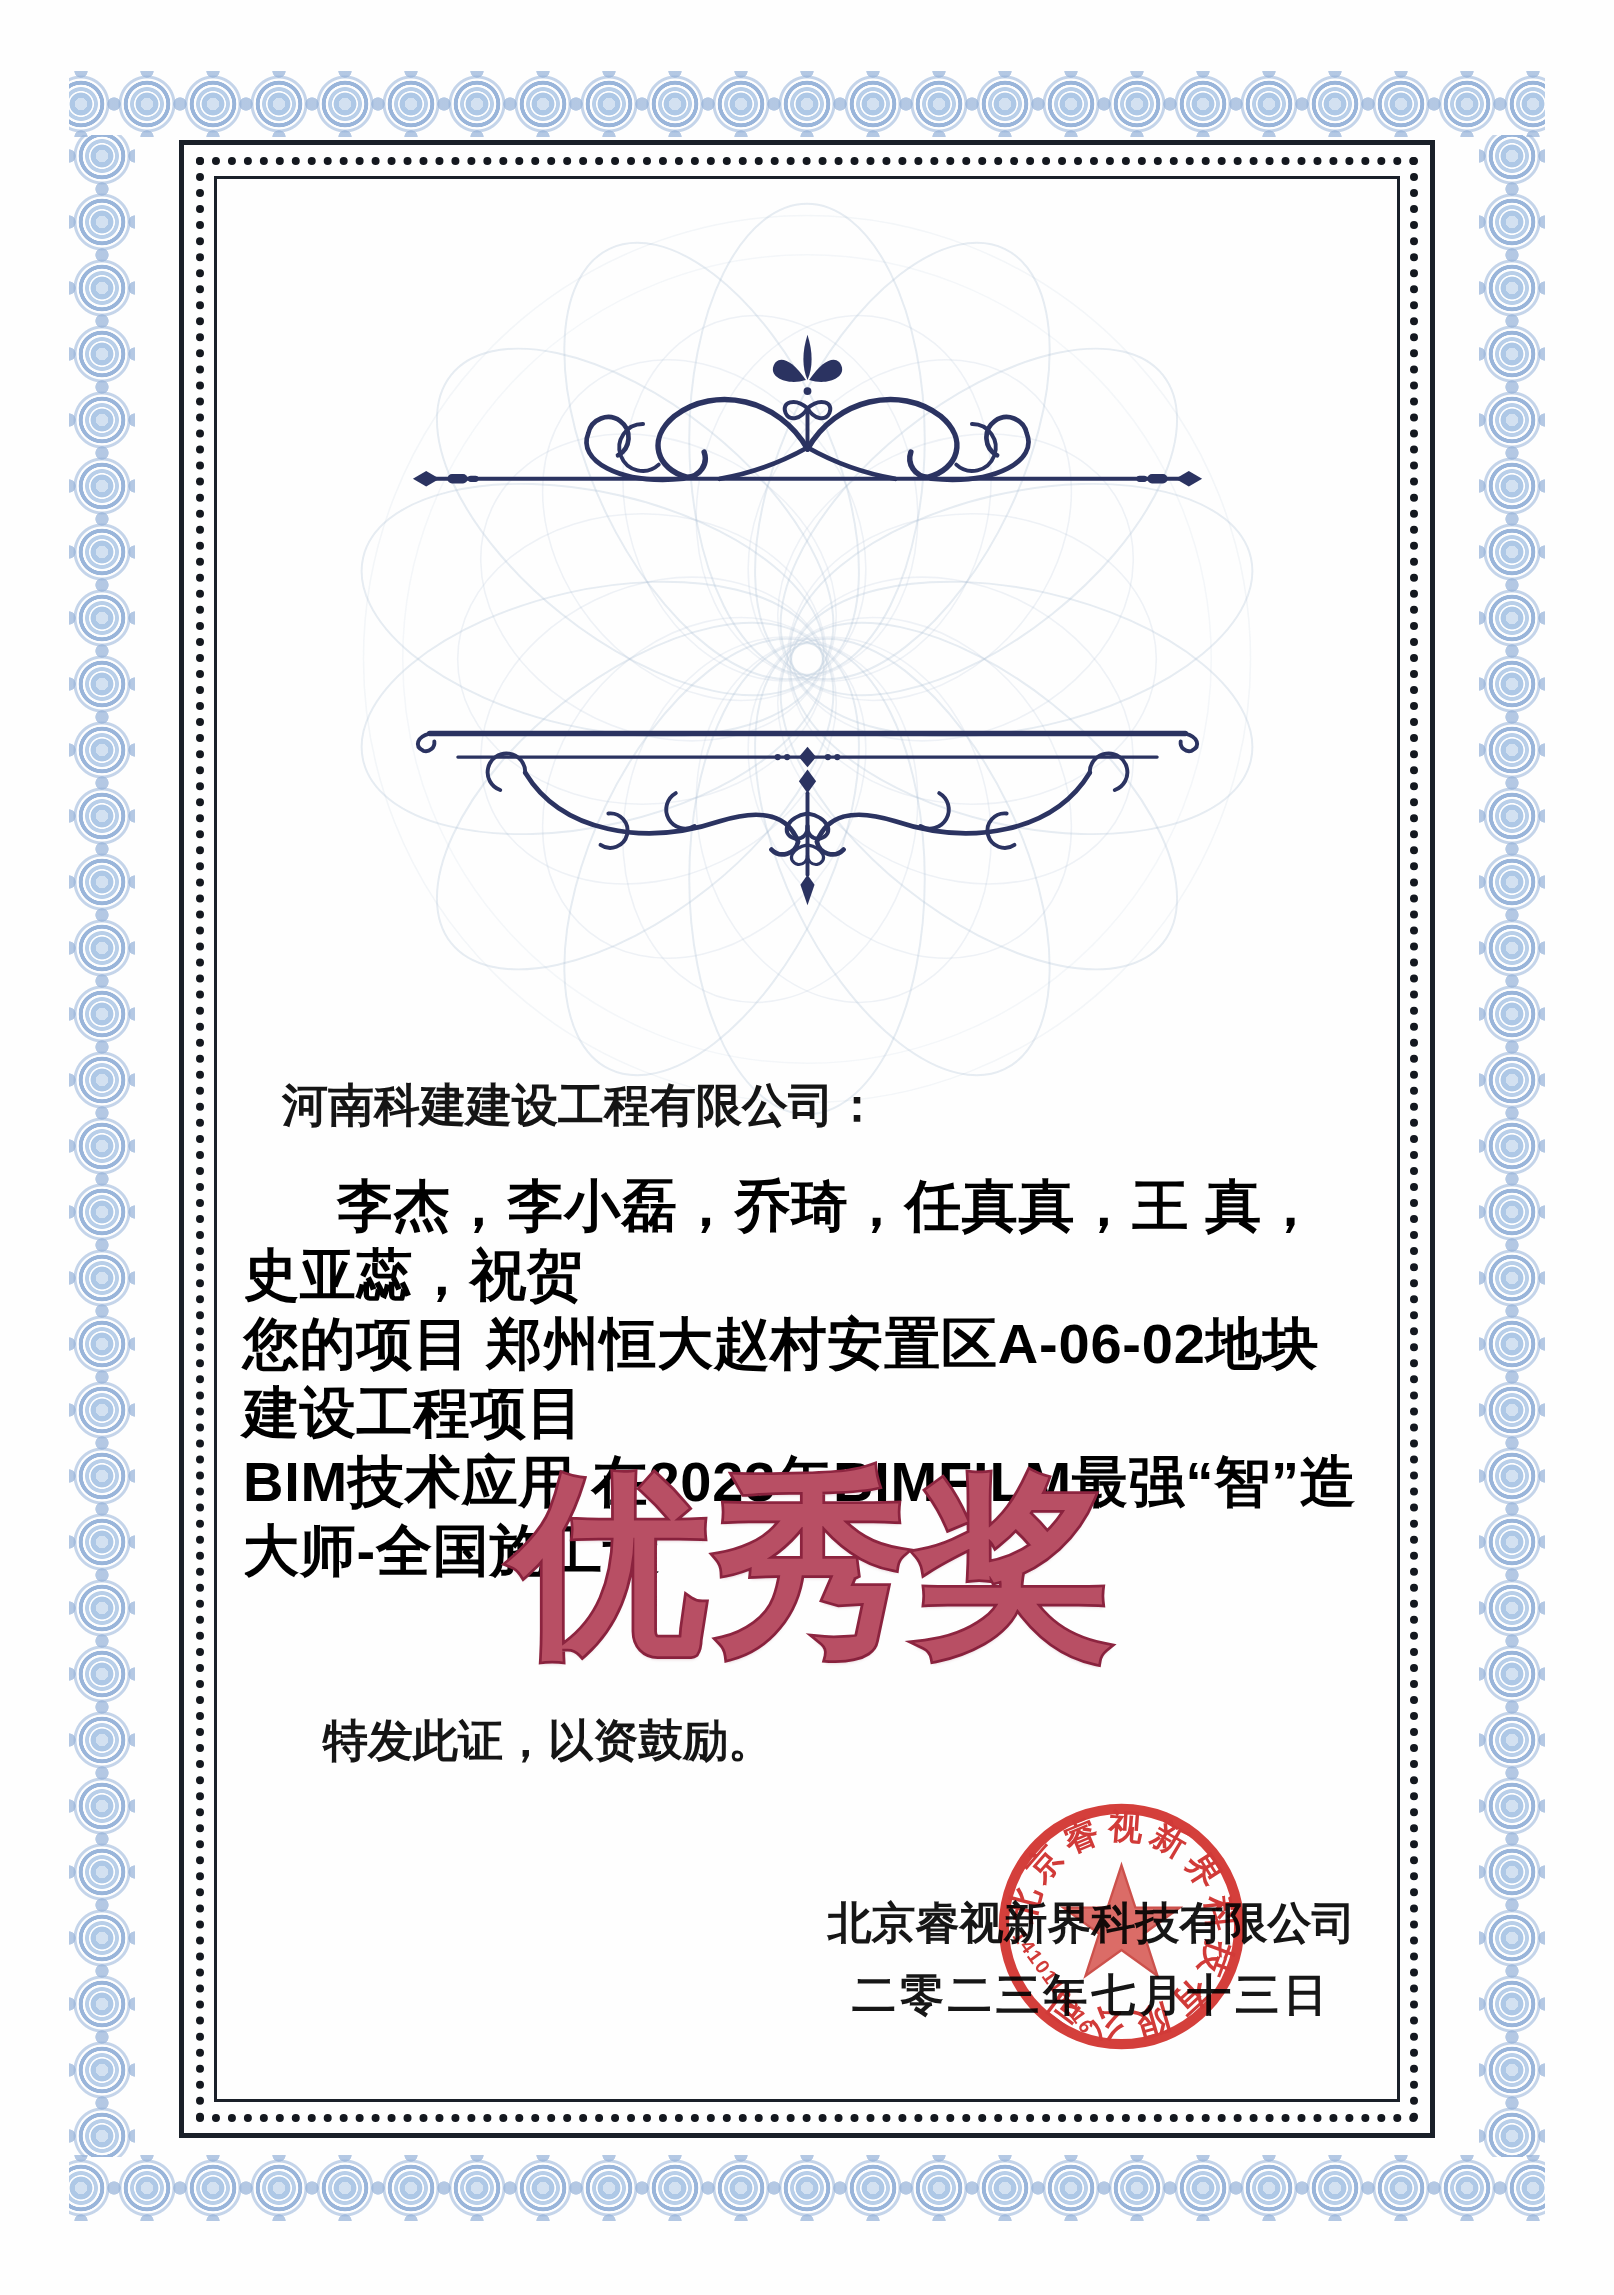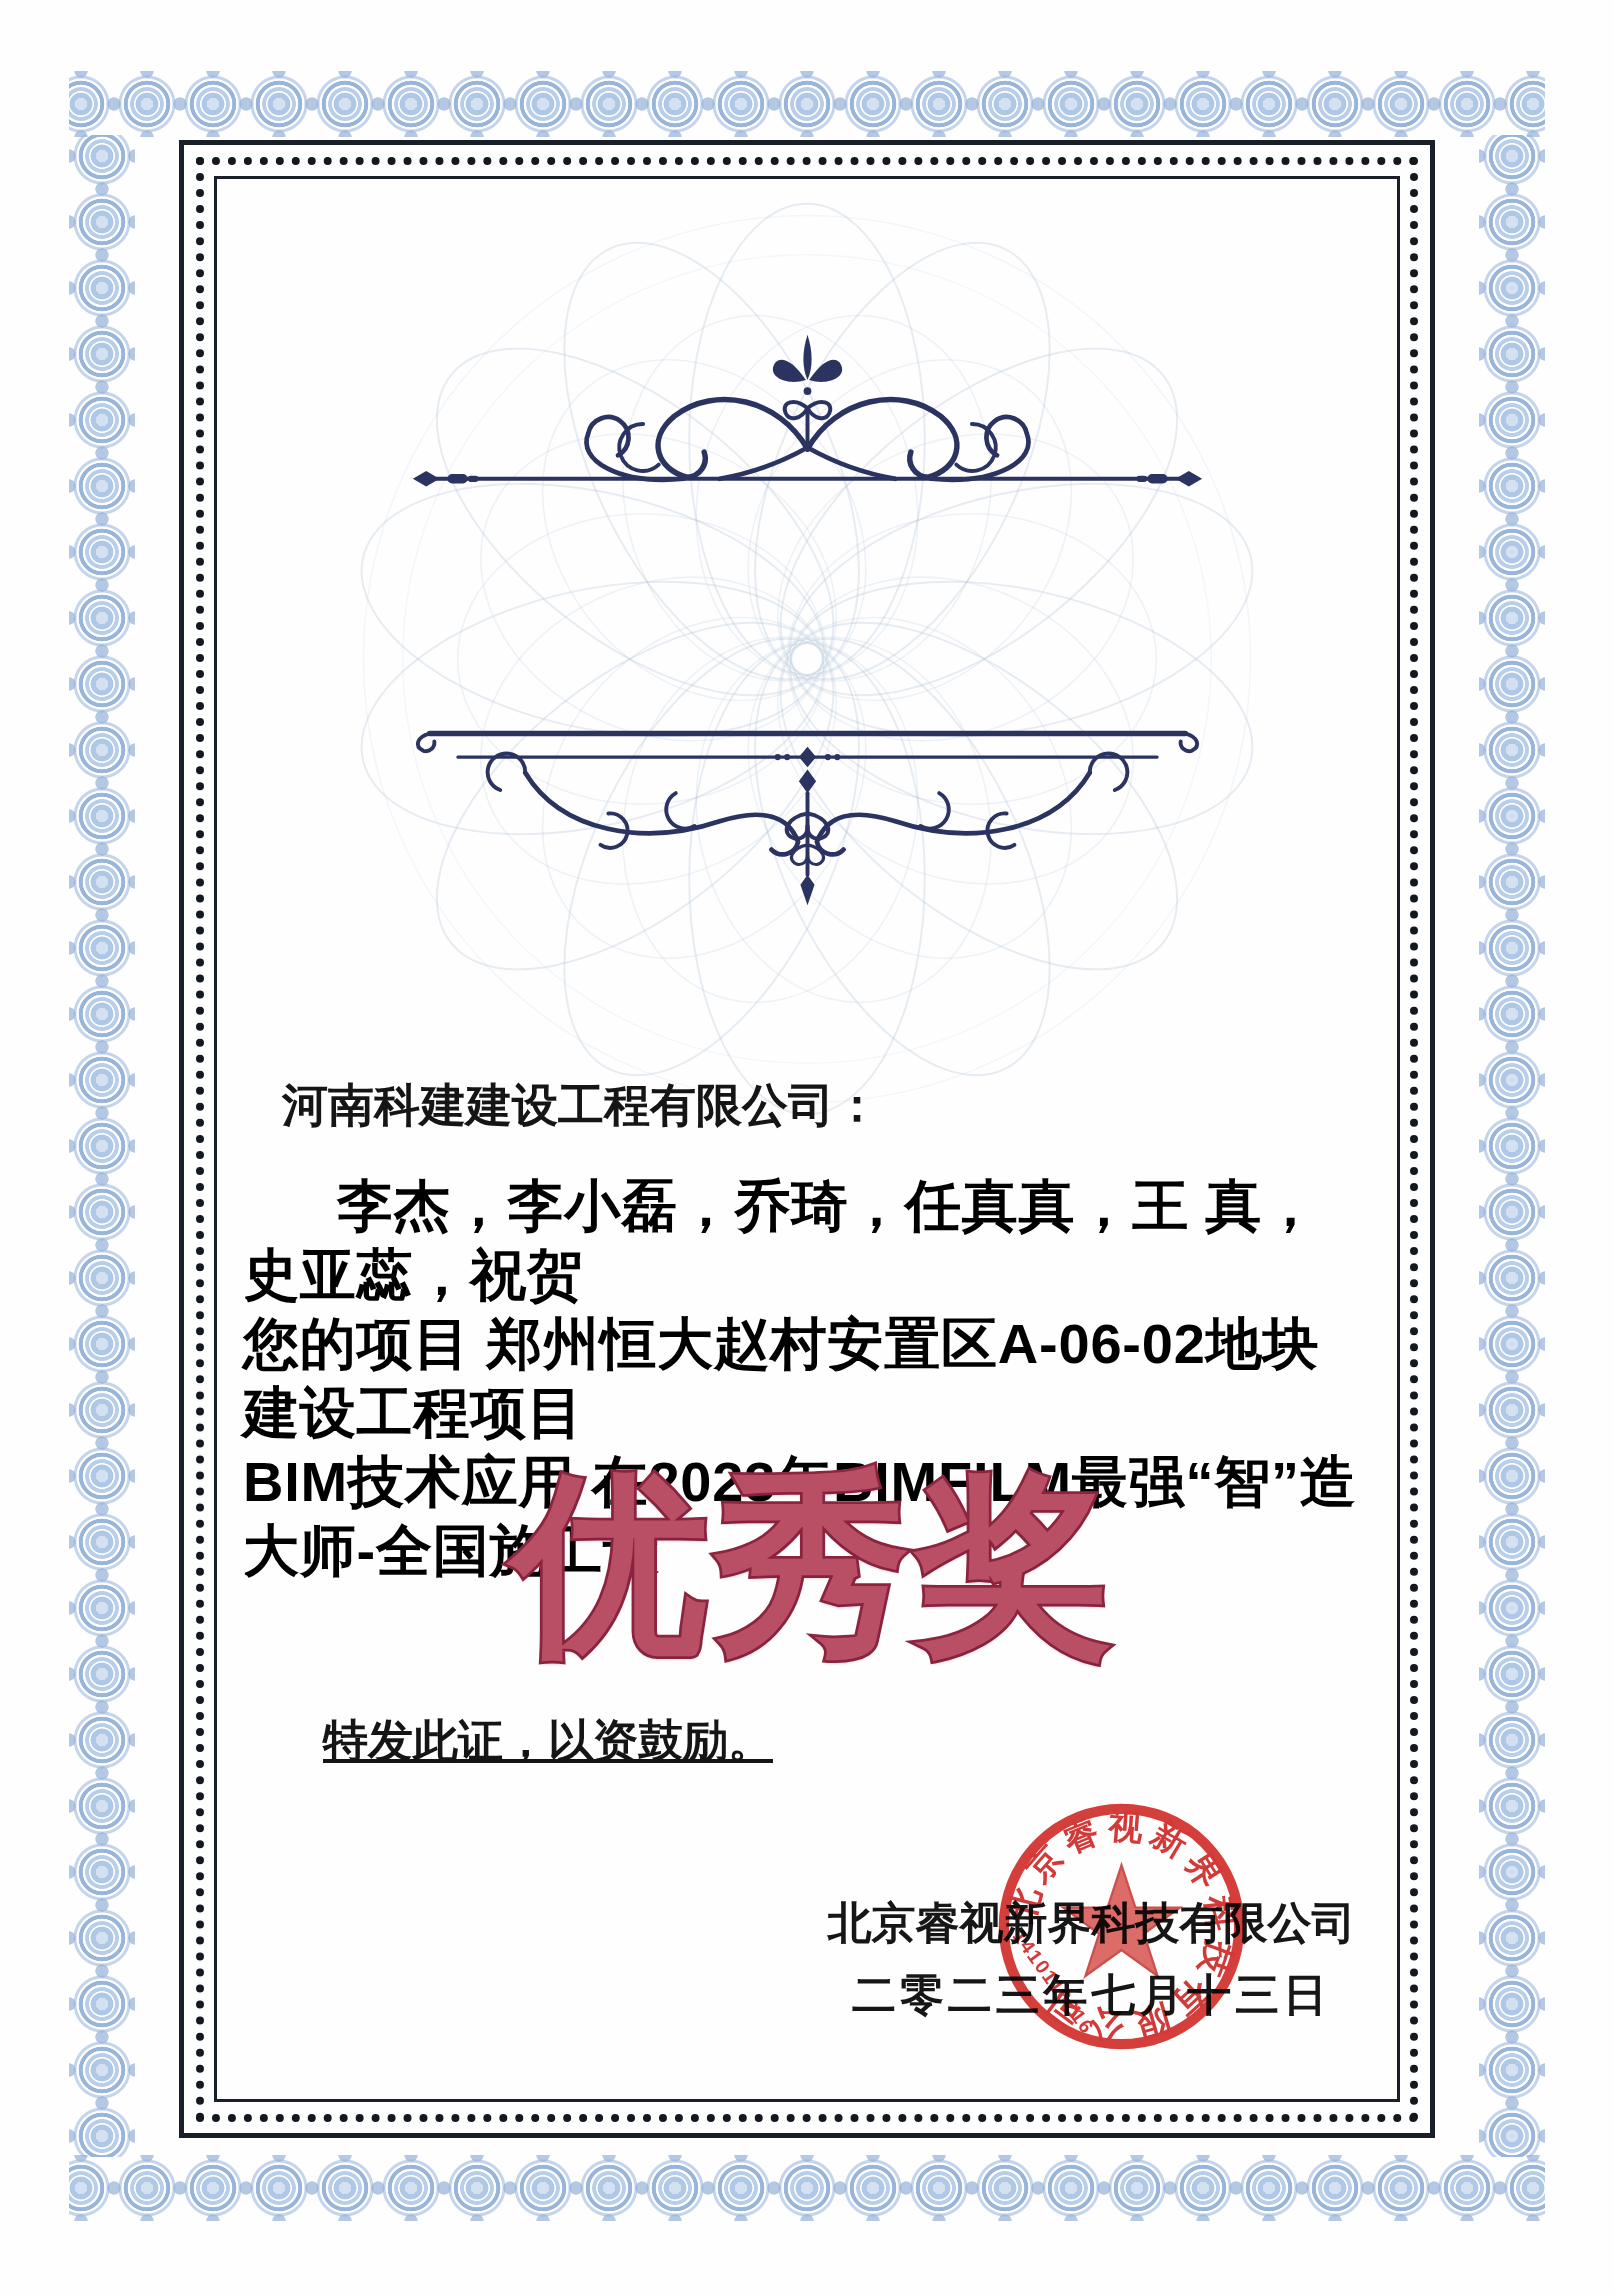--- a/index.html
+++ b/index.html
@@ -65,21 +65,21 @@
     position:absolute;left:234px;right:217px;top:1457px;
     text-align:center;
     font-family:"DejaVu Serif","Liberation Serif",serif;
     font-size:196px;line-height:212px;font-weight:700;
     color:#b84f64;letter-spacing:6.3px;
     -webkit-text-stroke:5.5px #8d2540;paint-order:stroke fill;
     text-shadow:0 3.1px 3.1px rgba(120,25,50,.25);
   }
   .closing{
     position:absolute;left:323px;top:1711px;
-    font-size:45px;font-weight:800;color:#151515;text-decoration:underline;
+    font-size:45px;font-weight:800;color:#151515;
   }
   .sig-block{
     position:absolute;left:809px;top:1887px;width:565px;
     text-align:center;font-size:44px;font-weight:800;color:#161616;line-height:72px;
   }
   .sig-date{letter-spacing:3.9px;}
 
   
   .stamp{position:absolute;left:985px;top:1790px;width:273px;height:273px;mix-blend-mode:multiply;opacity:.93;}
 </style>

